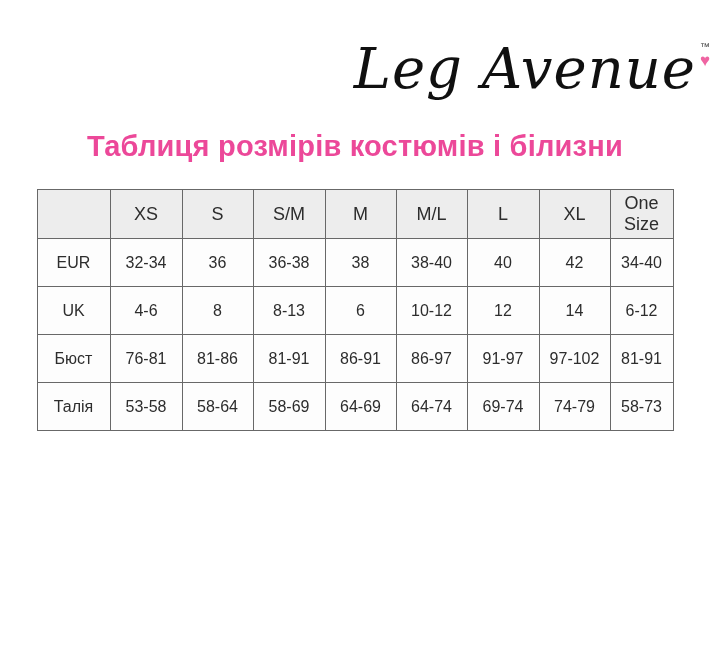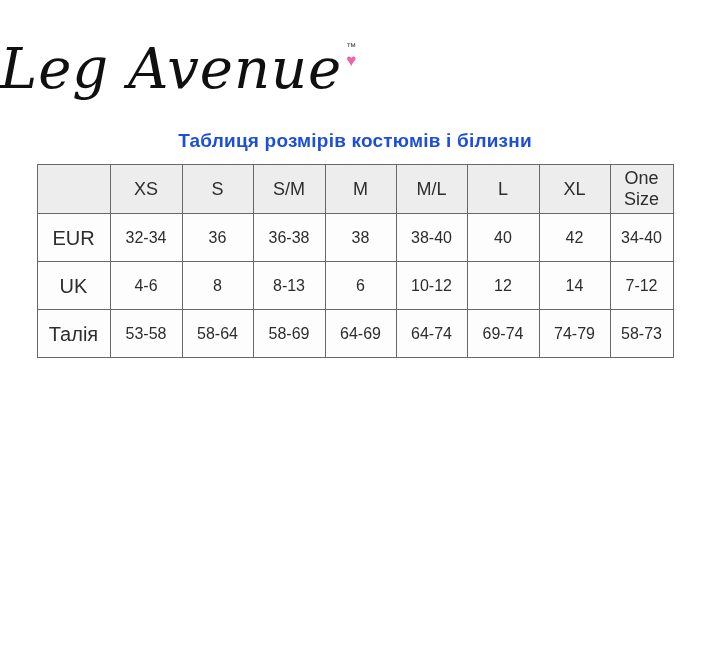--- a/index.html
+++ b/index.html
@@ -8,21 +8,21 @@
     position: relative;
     width: 710px;
     height: 655px;
     background: #ffffff;
     font-family: "Liberation Sans", sans-serif;
     overflow: hidden;
   }
   .logo {
     padding-top: 36px;
     height: 122px;
-    text-align: left;
+    text-align: right;
     white-space: nowrap;
   }
   .logo-text {
     font-family: "DejaVu Serif", serif;
     font-style: italic;
     font-size: 56px;
     letter-spacing: 1px;
     color: #101010;
   }
   .logo-marks {
@@ -38,25 +38,25 @@
     color: #3a3a3a;
     line-height: 1;
   }
   .heart {
     font-size: 17px;
     line-height: 1.1;
     color: #ef64a2;
   }
   .title {
     text-align: center;
-    font-size: 19px;
+    font-size: 29px;
     font-weight: bold;
-    color: #1d4ed8;
+    color: #ec4899;
     margin-top: 8px;
-    margin-bottom: 12px;
+    margin-bottom: 26px;
     letter-spacing: 0.2px;
   }
   table.size-table {
     border-collapse: collapse;
     table-layout: fixed;
     width: 636px;
     margin: 0 auto;
   }
   table.size-table th,
   table.size-table td {
@@ -74,21 +74,21 @@
     line-height: 1.15;
   }
   table.size-table tbody th,
   table.size-table tbody td {
     background: #fdfdfd;
     font-size: 16px;
     height: 48px;
     line-height: 1.2;
   }
   table.size-table tbody th.row-label {
-    font-size: 20px;
+    font-size: 16px;
   }
 </style>
 </head>
 <body>
 
 <div class="page">
 
   <div class="logo">
     <span class="logo-text">Leg Avenue</span><span class="logo-marks">
         <span class="tm">™</span>
@@ -137,21 +137,32 @@
         </tr>
         <tr>
           <th class="row-label">UK</th>
           <td>4-6</td>
           <td>8</td>
           <td>8-13</td>
           <td>6</td>
           <td>10-12</td>
           <td>12</td>
           <td>14</td>
-          <td>7-12</td>
+          <td>6-12</td>
+        </tr>
+        <tr>
+          <th class="row-label">Бюст</th>
+          <td>76-81</td>
+          <td>81-86</td>
+          <td>81-91</td>
+          <td>86-91</td>
+          <td>86-97</td>
+          <td>91-97</td>
+          <td>97-102</td>
+          <td>81-91</td>
         </tr>
         <tr>
           <th class="row-label">Талія</th>
           <td>53-58</td>
           <td>58-64</td>
           <td>58-69</td>
           <td>64-69</td>
           <td>64-74</td>
           <td>69-74</td>
           <td>74-79</td>

